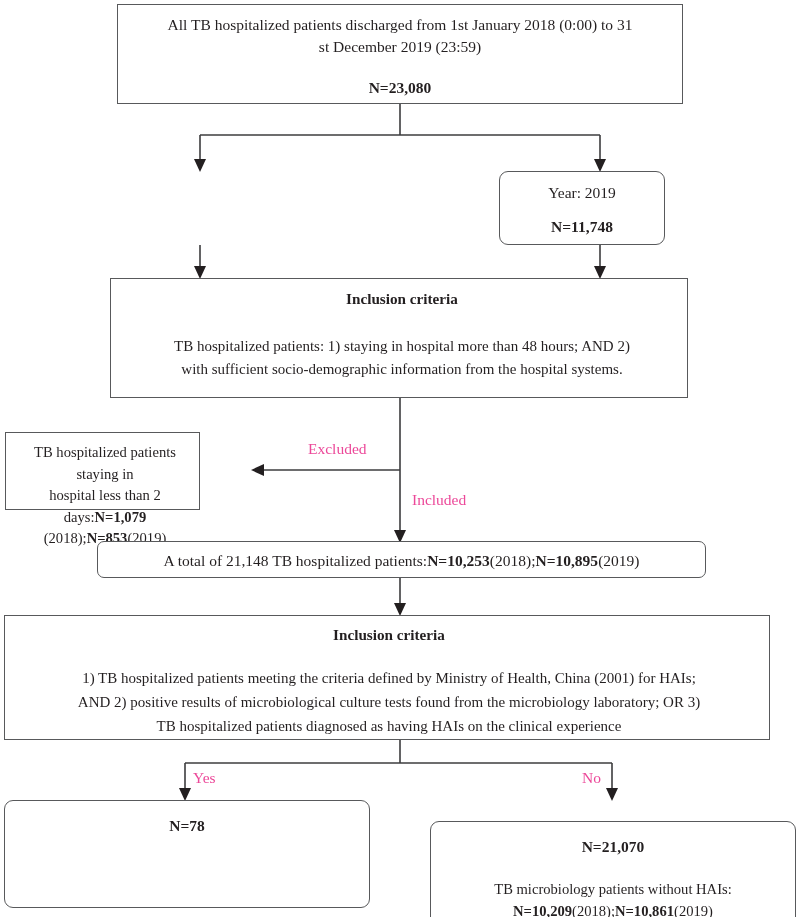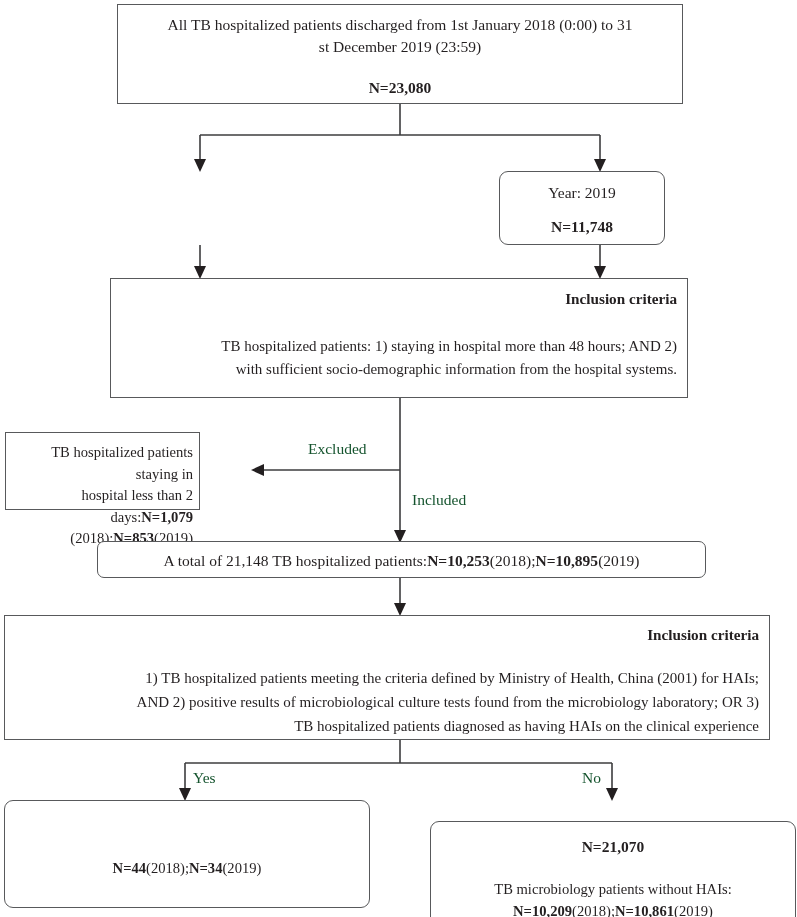--- a/index.html
+++ b/index.html
@@ -18,36 +18,36 @@
   }
   .box {
     position: absolute;
     box-sizing: border-box;
     border: 1.5px solid #58595b;
     background: #ffffff;
     color: #231f20;
   }
   .box.rounded { border-radius: 9px; }
   .ctr { text-align: center; }
-  .lft { text-align: right; }
+  .lft { text-align: center; }
   .inner {
     position: absolute;
     left: 0; right: 0;
     padding: 0 10px;
     box-sizing: border-box;
   }
   .t-main { font-size: 15.5px; line-height: 1.42; }
   .t-body { font-size: 15px; line-height: 1.5; }
   .t-small { font-size: 14.6px; line-height: 1.48; }
   .bold { font-weight: bold; }
   .hdr { font-weight: bold; font-size: 15.2px; }
   .edge-label {
     position: absolute;
     font-size: 15.5px;
-    color: #14532d;
+    color: #ec4899;
     white-space: nowrap;
   }
   svg.wires {
     position: absolute;
     left: 0; top: 0;
     width: 797px;
     height: 917px;
     pointer-events: none;
   }
   .line { stroke: #3c3c3e; stroke-width: 1.6px; fill: none; }
@@ -135,22 +135,22 @@
       <div>1) TB hospitalized patients meeting the criteria defined by Ministry of Health, China (2001) for HAIs;</div>
       <div>AND 2) positive results of microbiological culture tests found from the microbiology laboratory; OR 3)</div>
       <div>TB hospitalized patients diagnosed as having HAIs on the clinical experience</div>
     </div>
   </div>
 
   <div class="edge-label" style="left:193px; top:769px;">Yes</div>
   <div class="edge-label" style="left:582px; top:769px;">No</div>
 
   <div class="box rounded" style="left:4px; top:800px; width:366px; height:108px;">
+    <div class="inner ctr t-main bold" style="top:14px;">N=78</div>
     <div class="inner ctr t-small" style="top:57px;">
-      <div><span class="n">N=44</span><span>(2018);</span><span class="n">N=34</span><span>(2019)</span></div>
     </div>
   </div>
 
   <div class="box rounded" style="left:430px; top:800px; width:366px; height:108px;margin-top:21px;">
     <div class="inner ctr t-main bold" style="top:14px;">N=21,070</div>
     <div class="inner ctr t-small" style="top:57px;">
       <div>TB microbiology patients without HAIs:</div>
       <div><span class="n">N=10,209</span><span>(2018);</span><span class="n">N=10,861</span><span>(2019)</span></div>
     </div>
   </div>

